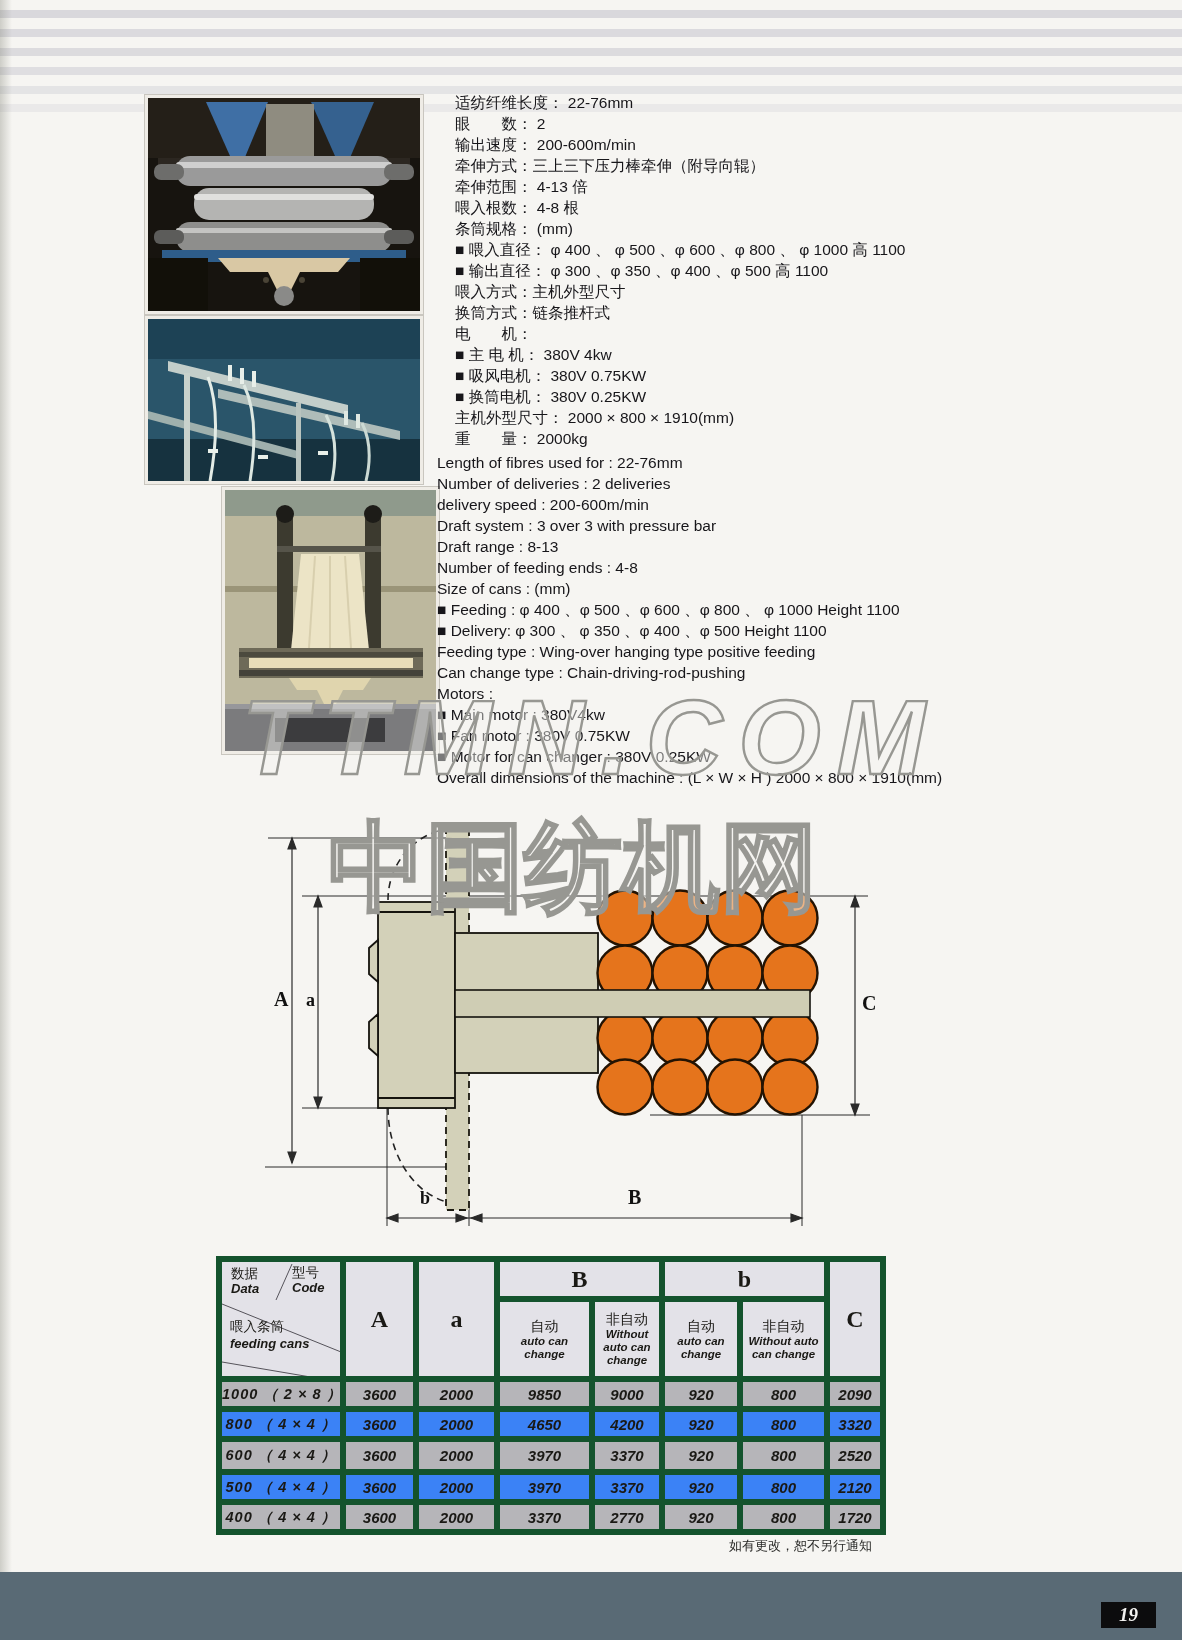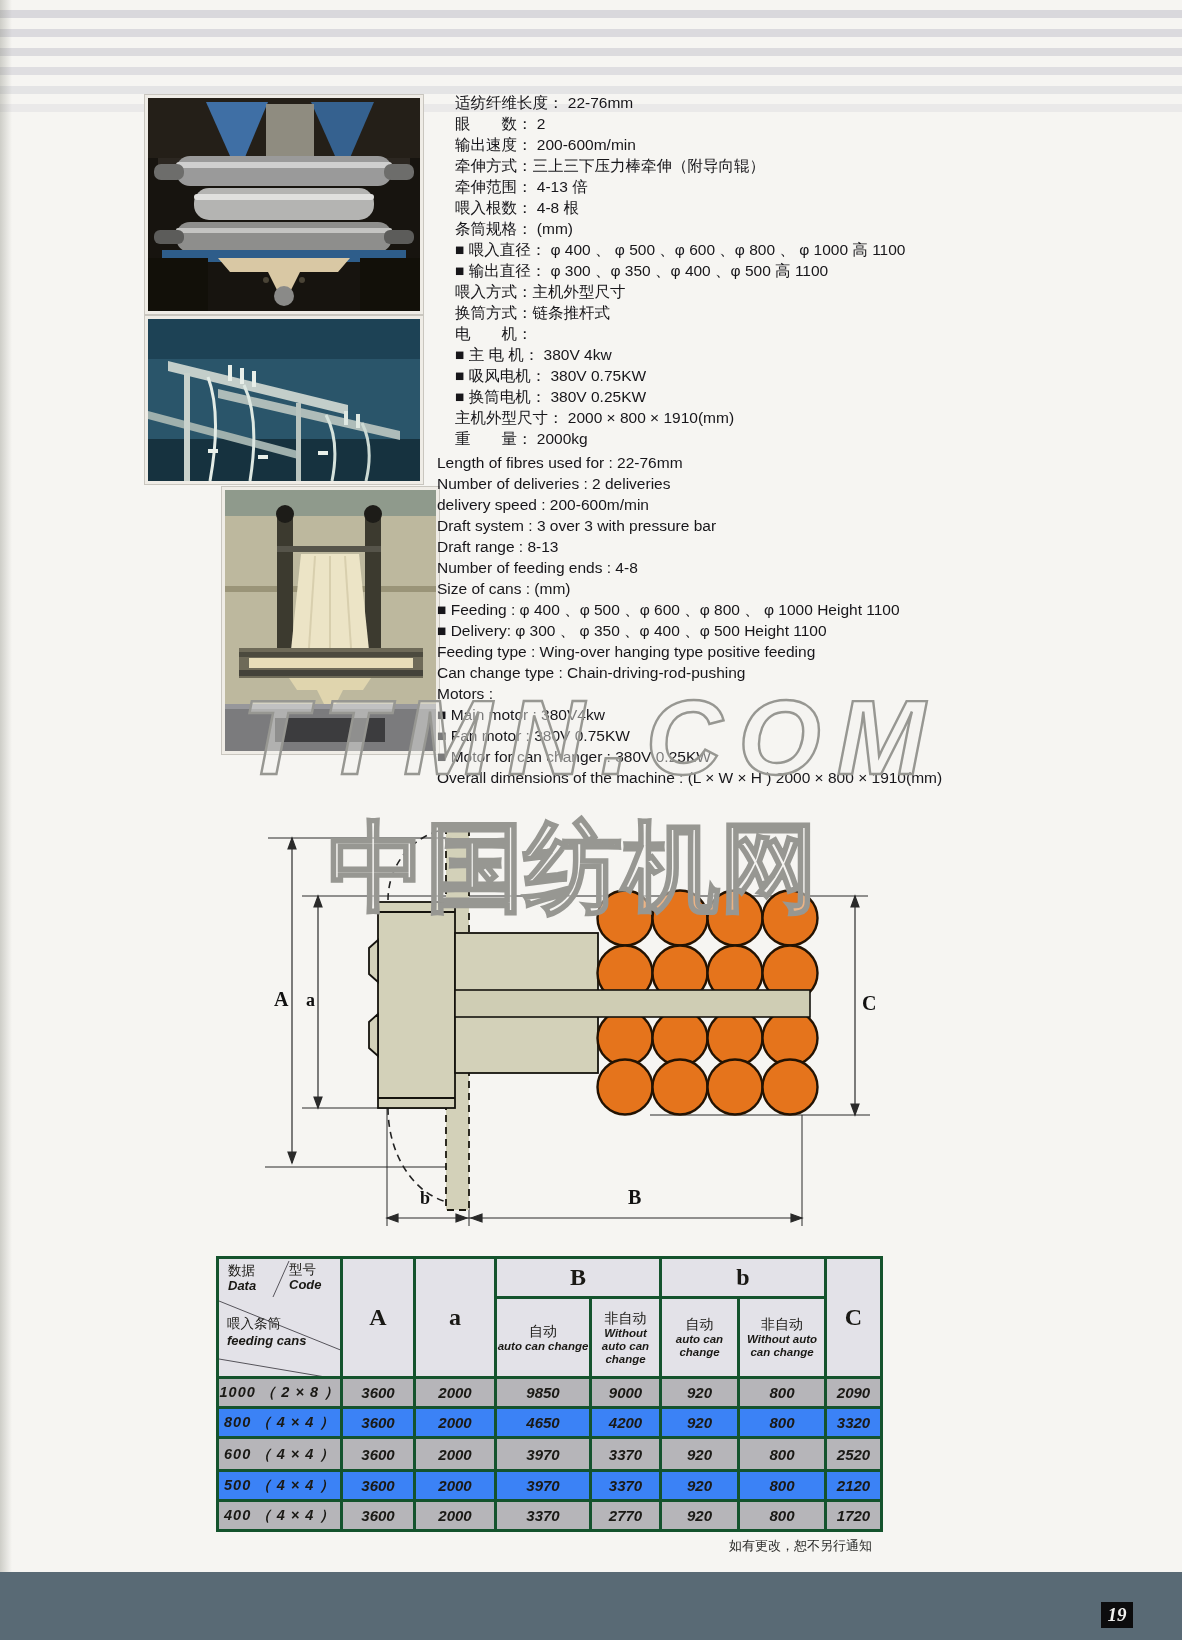--- a/index.html
+++ b/index.html
@@ -17,38 +17,38 @@
   .specs{position:absolute;left:455px;top:92px;width:620px;}
   .spec-line{height:21px;line-height:21px;font-size:15.5px;white-space:nowrap;color:#17161a;}
   .specs-en{position:absolute;left:437px;top:452px;width:660px;}
   
   .wm{position:absolute;pointer-events:none;}
   
   .diagram{position:absolute;left:250px;top:788px;}
   
   .spec-table{position:absolute;left:216px;top:1256px;border-collapse:collapse;table-layout:fixed;
               width:664px;border:2px solid #3f3d44;}
-  .spec-table td{border:3px solid #14532d;overflow:hidden;padding:0;vertical-align:middle;}
+  .spec-table td{border:6px solid #14532d;overflow:hidden;padding:0;vertical-align:middle;}
   .hdr{background:#e3e2e8;text-align:center;}
   .bigletter{font-family:"Liberation Serif",serif;font-weight:bold;font-size:24px;}
   .sub-cn{font-size:14px;line-height:17px;}
   .sub-en{font-size:11.5px;font-weight:bold;font-style:italic;line-height:13px;}
   .rowlabel{font-style:italic;font-weight:bold;font-size:14.5px;text-align:center;padding-left:7px;
             letter-spacing:1px;white-space:nowrap;}
   .num{font-style:italic;font-weight:bold;font-size:15px;text-align:center;}
   tr.shade{background:#b6b5b9;}
   tr.plain{background:#3b82f6;}
   .corner{position:relative;background:#e3e2e8;}
   .corner .t{position:absolute;white-space:nowrap;}
   .cjk-s{font-size:13.5px;}
   .en-s{font-size:13px;font-weight:bold;font-style:italic;}
   
   .foot-note{position:absolute;left:580px;top:1537px;width:292px;text-align:right;font-size:13px;color:#2a2a28;}
   .bottom-band{position:absolute;left:0;top:1572px;width:1182px;height:68px;background:#596a75;}
-  .pagenum-box{position:absolute;left:1101px;top:1602px;width:32px;height:26px;background:#0c0c0d;
+  .pagenum-box{position:absolute;left:1101px;top:1602px;width:55px;height:26px;background:#0c0c0d;
                display:flex;align-items:center;justify-content:center;}
   .pagenum{font-family:"Liberation Serif",serif;font-style:italic;font-weight:bold;
            font-size:19px;color:#f2f2f0;}
 </style>
 </head>
 <body>
 
 <div class="page">
 
   <div>

